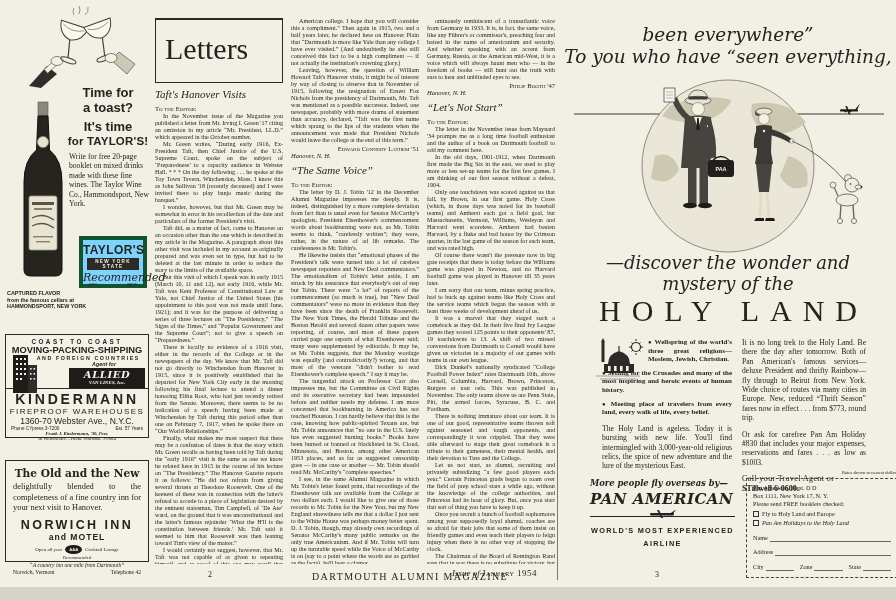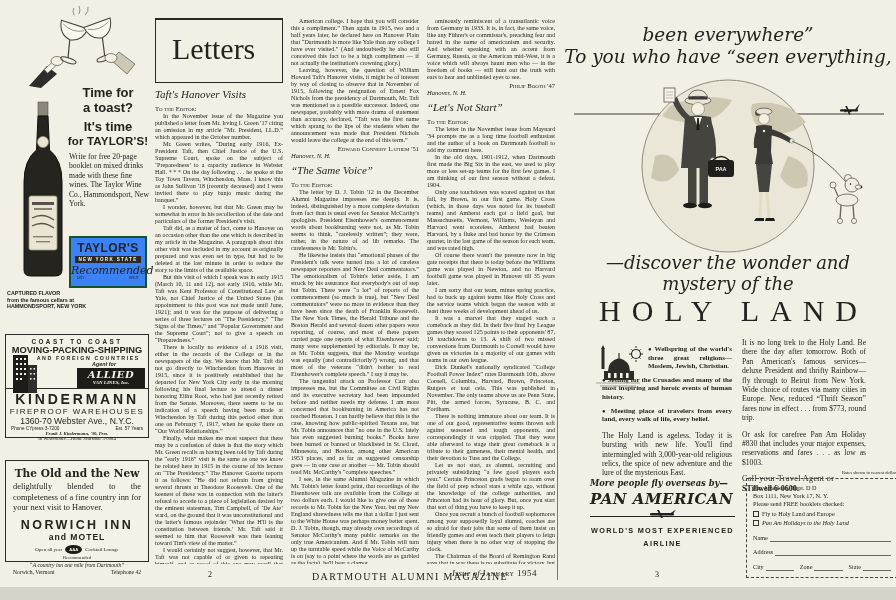--- a/index.html
+++ b/index.html
@@ -11,40 +11,40 @@
   #ad-col { position:absolute; left:5px; top:2px; width:144px; }
   #taylors-ad { position:relative; height:308px; }
   .t-glasses { position:absolute; left:22px; top:4px; }
   .t-head { position:absolute; right:0; top:84px; width:82px; text-align:center;
             font-family:"Liberation Sans",sans-serif; font-weight:bold; font-size:13px; line-height:14.5px; }
   .t-head2 { position:absolute; right:0; top:118px; width:82px; text-align:center;
              font-family:"Liberation Sans",sans-serif; font-weight:bold; font-size:13px; line-height:14px; }
   .t-head2 .l2 { font-size:11.5px; letter-spacing:0.2px; }
   .t-body { position:absolute; right:0; top:150px; width:80px; font-size:7.6px; line-height:9.4px; text-align:left; }
   .t-bottle { position:absolute; left:12px; top:98px; }
-  .t-logobox { position:absolute; right:2px; top:234px; width:78px; height:52px; border:2px solid #14532d;
-               background:#3b82f6; text-align:center; padding-top:3px; }
+  .t-logobox { position:absolute; right:2px; top:234px; width:68px; height:52px; border:4px solid #14532d;
+               background:#7dd3fc; text-align:center; padding-top:3px; }
   .t-logo-name { font-family:"Liberation Sans",sans-serif; font-weight:bold; font-size:12px; letter-spacing:0.4px; }
   .t-logo-banner { background:#2b2a27; color:#f6f3e9; font-size:4.6px; letter-spacing:1.3px; padding:1px 0;
                    margin:1px 4px 0; font-family:"Liberation Sans",sans-serif; font-weight:bold; }
   .t-logo-script { font-style:italic; font-family:"DejaVu Serif",serif; font-size:11px; margin-top:1px; }
   .t-logo-foot { display:flex; justify-content:space-between; padding:0 6px; font-size:3.6px; margin-top:-1px;
                  font-family:"Liberation Sans",sans-serif; }
   .t-caption { position:absolute; left:2px; top:288px; font-family:"Liberation Sans",sans-serif; font-weight:bold;
                font-size:5.4px; line-height:6.6px; }
 
   #kindermann-ad { position:relative; margin-top:24px; border:1.5px solid #2b2a27; height:104px; background:#f4f1e6; }
   .k-b1 { font-family:"Liberation Sans",sans-serif; font-weight:bold; font-size:6.3px; letter-spacing:2.5px; text-align:center; margin-top:3px; }
   .k-b2 { font-family:"Liberation Sans",sans-serif; font-weight:bold; font-size:9.3px; text-align:center; }
   .k-b3 { font-family:"Liberation Sans",sans-serif; font-weight:bold; font-size:5.3px; letter-spacing:1.6px; text-align:right; padding-right:8px; }
   .k-mid { position:relative; height:28px; border-bottom:1px solid #2b2a27; }
   .k-building { position:absolute; left:4px; top:-8px; }
   .k-agent { position:absolute; right:32px; top:0; font-style:italic; font-weight:bold; font-size:5.4px;
              font-family:"Liberation Sans",sans-serif; }
-  .k-allied { position:absolute; right:3px; top:7px; background:#1d1c19; color:#f4f1e6; width:68px; text-align:center; padding:2px 0; }
+  .k-allied { position:absolute; right:3px; top:7px; background:#1d1c19; color:#f4f1e6; width:76px; text-align:center; padding:2px 0; }
   .k-allied-1 { font-family:"DejaVu Serif",serif; font-weight:bold; font-style:italic; font-size:10px; line-height:10px; letter-spacing:0.6px; }
   .k-allied-2 { font-style:italic; font-weight:bold; font-size:5px; line-height:6px; }
   .k-name { font-family:"Liberation Sans",sans-serif; font-weight:bold; font-size:14px; letter-spacing:2.8px; text-align:center; margin-top:2px; }
   .k-sub { font-family:"Liberation Sans",sans-serif; font-size:8px; letter-spacing:1.4px; text-align:center; }
   .k-addr { font-family:"Liberation Sans",sans-serif; font-size:8.6px; text-align:center; }
   .k-row { display:flex; justify-content:space-between; font-size:4.7px; padding:0 5px; font-family:"Liberation Sans",sans-serif; }
   .k-pres { text-align:center; font-size:4.7px; font-style:italic; font-weight:bold; }
   .k-west { text-align:center; font-size:4.7px; }
 
   #norwich-ad { position:relative; margin-top:22px; border:1.5px solid #2b2a27; height:102px; background:#f4f1e6; padding:6px 7px 0; }
@@ -58,21 +58,21 @@
   .n-rec { text-align:center; font-size:4.7px; margin-top:1px; }
   .n-quote { text-align:center; font-style:italic; font-size:5.6px; margin-top:2px; }
   .n-last { display:flex; justify-content:space-between; font-size:5.6px; margin-top:1px; }
 
   
   #letters-region { position:absolute; left:155px; top:18px; width:400px; height:546px; }
   .lcol { position:absolute; top:0; width:128px; height:546px; overflow:hidden;
           font-size:6.1px; line-height:7px; text-align:justify; }
   #lcol1 { left:0; } #lcol2 { left:136px; } #lcol3 { left:272px; }
   .lcol p { text-indent:8px; }
-  .letters-box { border:1px solid #2a2927; border-top-width:2px; padding:14px 16px 18px; margin-bottom:2px; }
+  .letters-box { border:1px solid #2a2927; border-top-width:2px; padding:14px 9px 18px; margin-bottom:2px; }
   .letters-box h1 { font-size:30px; line-height:30px; font-weight:normal; }
   .letter-title { font-style:italic; font-size:11px; line-height:12px; font-weight:normal;
                   text-align:left; margin:5px 0 5px; text-indent:0; }
   .salutation { font-variant:small-caps; font-size:6.6px; text-align:left; margin-bottom:1px; }
   .sig { text-align:right; font-variant:small-caps; font-size:6.6px; margin-top:1px; text-indent:0; }
   .sig-place { text-align:left; font-style:italic; font-size:6.6px; margin-bottom:5px; text-indent:0; }
 
   
   .footer-num { position:absolute; top:570px; font-size:8px; }
   #footer-pg2 { left:208px; }
@@ -85,21 +85,21 @@
 
   
   #panam { position:absolute; left:560px; top:0; width:336px; height:587px; }
   .pa-headline { position:absolute; top:24px; left:0; width:100%; text-align:center; font-style:italic;
                  font-family:"DejaVu Serif",serif; font-size:18.5px; line-height:22px; }
   .pa-illo { position:absolute; left:0; top:64px; }
   .pa-tagline { position:absolute; top:252px; left:0; width:100%; text-align:center; font-style:italic;
                 font-family:"DejaVu Serif",serif; font-size:18px; line-height:21px; }
   .pa-title { position:absolute; top:294px; left:0; width:100%; text-align:center;
               font-size:30px; letter-spacing:11px; text-indent:11px; }
-  .pa-left { position:absolute; left:42px; top:345px; width:130px; }
+  .pa-left { position:absolute; left:42px; top:338px; width:130px; }
   .mosque { position:absolute; left:-6px; top:0; }
   .pa-bullet { font-weight:bold; font-size:7px; line-height:8.6px; text-align:justify; margin-bottom:5px; }
   .pa-bullet::before { content:"● "; font-size:6px; }
   .pa-bullet.first { margin-left:46px; }
   .pa-left .para { font-size:7.6px; line-height:9.4px; text-align:justify; margin-top:7px; }
   .pa-right { position:absolute; left:182px; top:338px; width:124px; font-size:7.6px; line-height:9.4px; text-align:justify; }
   .pa-right p { margin-bottom:7px; }
   .pa-call1 { font-size:8px; letter-spacing:0.4px; text-align:left; }
   .pa-call2 { font-size:8px; font-weight:bold; text-align:left; }
   #pa-logo { position:absolute; left:30px; top:478px; width:152px; }

